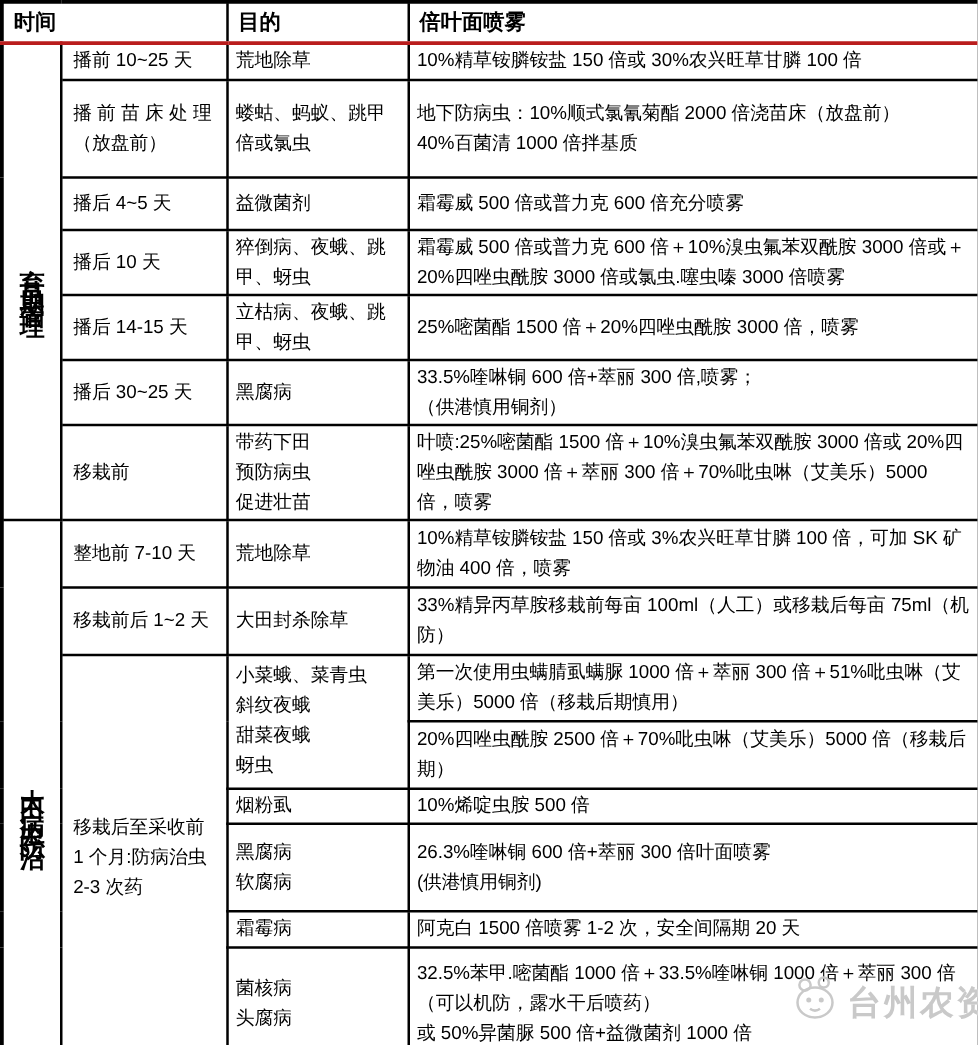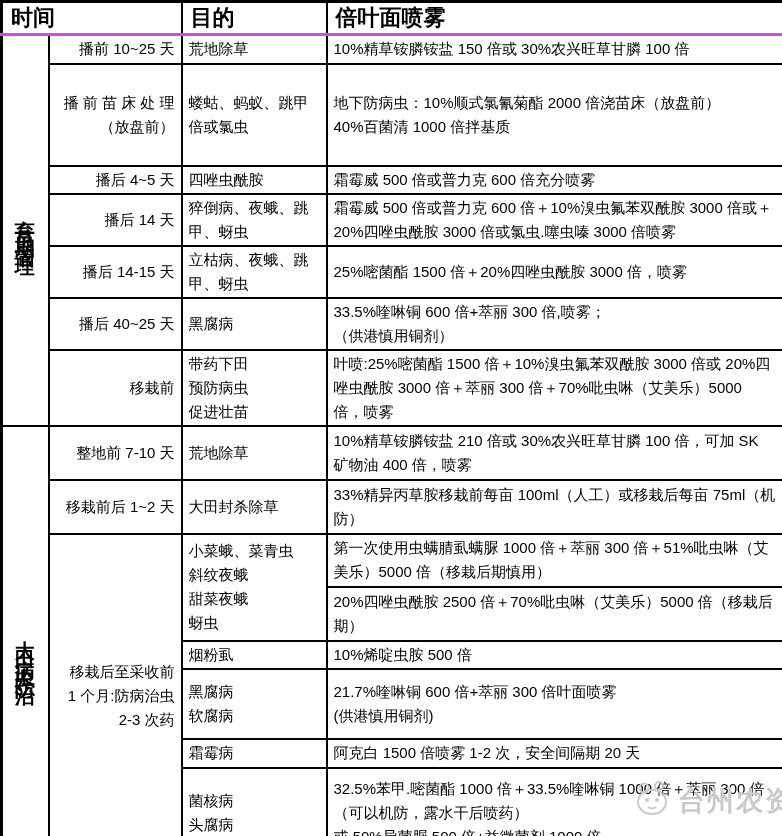--- a/index.html
+++ b/index.html
@@ -22,26 +22,26 @@
     border: 2px solid #000;
     padding: 1px 6px;
     font-size: 15px;
     line-height: 24px;
     vertical-align: middle;
     text-align: left;
     white-space: pre-line;
     overflow: hidden;
   }
   .schedule thead th {
-    font-size: 22px;
+    font-size: 17px;
     font-weight: bold;
-    border-bottom: 3px solid #d946ef;
+    border-bottom: 3px solid #b91c1c;
     padding-left: 8px;
   }
-  .schedule td.time-col { padding-left: 9px; text-align: right; }
+  .schedule td.time-col { padding-left: 9px; }
   .schedule td.group-col {
     text-align: center;
     vertical-align: middle;
     padding: 0;
   }
   .group-col .vtext {
     display: inline-block;
     writing-mode: vertical-lr;
     font-weight: bold;
     font-size: 20px;
@@ -85,62 +85,62 @@
     </tr>
   </thead>
   <tbody>
 
     <tr style="height:29px">
       <td class="group-col" rowspan="7"><span class="vtext">育苗期管理</span></td>
       <td class="time-col">播前 10~25 天</td>
       <td>荒地除草</td>
       <td>10%精草铵膦铵盐 150 倍或 30%农兴旺草甘膦 100 倍</td>
     </tr>
-    <tr style="height:102px">
+    <tr style="height:78px">
       <td class="time-col">播 前 苗 床 处 理
 （放盘前）</td>
       <td>蝼蛄、蚂蚁、跳甲
 倍或氯虫</td>
       <td>地下防病虫：10%顺式氯氰菊酯 2000 倍浇苗床（放盘前）
 40%百菌清 1000 倍拌基质</td>
     </tr>
-    <tr style="height:28px">
+    <tr style="height:42px">
       <td class="time-col">播后 4~5 天</td>
-      <td>四唑虫酰胺</td>
+      <td>益微菌剂</td>
       <td>霜霉威 500 倍或普力克 600 倍充分喷雾</td>
     </tr>
     <tr style="height:49px">
-      <td class="time-col">播后 14 天</td>
+      <td class="time-col">播后 10 天</td>
       <td>猝倒病、夜蛾、跳甲、蚜虫</td>
       <td>霜霉威 500 倍或普力克 600 倍＋10%溴虫氟苯双酰胺 3000 倍或＋20%四唑虫酰胺 3000 倍或氯虫.噻虫嗪 3000 倍喷雾</td>
     </tr>
     <tr style="height:49px">
       <td class="time-col">播后 14-15 天</td>
       <td>立枯病、夜蛾、跳甲、蚜虫</td>
       <td>25%嘧菌酯 1500 倍＋20%四唑虫酰胺 3000 倍，喷雾</td>
     </tr>
     <tr style="height:51px">
-      <td class="time-col">播后 40~25 天</td>
+      <td class="time-col">播后 30~25 天</td>
       <td>黑腐病</td>
       <td>33.5%喹啉铜 600 倍+萃丽 300 倍,喷雾；
 （供港慎用铜剂）</td>
     </tr>
     <tr style="height:75px">
       <td class="time-col">移栽前</td>
       <td>带药下田
 预防病虫
 促进壮苗</td>
       <td>叶喷:25%嘧菌酯 1500 倍＋10%溴虫氟苯双酰胺 3000 倍或 20%四唑虫酰胺 3000 倍＋萃丽 300 倍＋70%吡虫啉（艾美乐）5000 倍，喷雾</td>
     </tr>
 
     <tr style="height:54px">
       <td class="group-col" rowspan="9"><span class="vtext">大田病虫防治</span></td>
       <td class="time-col">整地前 7-10 天</td>
       <td>荒地除草</td>
-      <td>10%精草铵膦铵盐 210 倍或 30%农兴旺草甘膦 100 倍，可加 SK 矿物油 400 倍，喷雾</td>
+      <td>10%精草铵膦铵盐 150 倍或 3%农兴旺草甘膦 100 倍，可加 SK 矿物油 400 倍，喷雾</td>
     </tr>
     <tr style="height:54px">
       <td class="time-col">移栽前后 1~2 天</td>
       <td>大田封杀除草</td>
       <td>33%精异丙草胺移栽前每亩 100ml（人工）或移栽后每亩 75ml（机防）</td>
     </tr>
     <tr style="height:53px">
       <td class="time-col" rowspan="6">移栽后至采收前
 1 个月:防病治虫
 2-3 次药</td>
@@ -153,21 +153,21 @@
     <tr style="height:54px">
       <td>20%四唑虫酰胺 2500 倍＋70%吡虫啉（艾美乐）5000 倍（移栽后期）</td>
     </tr>
     <tr style="height:28px">
       <td>烟粉虱</td>
       <td>10%烯啶虫胺 500 倍</td>
     </tr>
     <tr style="height:70px">
       <td>黑腐病
 软腐病</td>
-      <td>21.7%喹啉铜 600 倍+萃丽 300 倍叶面喷雾
+      <td>26.3%喹啉铜 600 倍+萃丽 300 倍叶面喷雾
 (供港慎用铜剂)</td>
     </tr>
     <tr style="height:29px">
       <td>霜霉病</td>
       <td>阿克白 1500 倍喷雾 1-2 次，安全间隔期 20 天</td>
     </tr>
     <tr style="height:90px">
       <td>菌核病
 头腐病</td>
       <td>32.5%苯甲.嘧菌酯 1000 倍＋33.5%喹啉铜 1000 倍＋萃丽 300 倍（可以机防，露水干后喷药）

